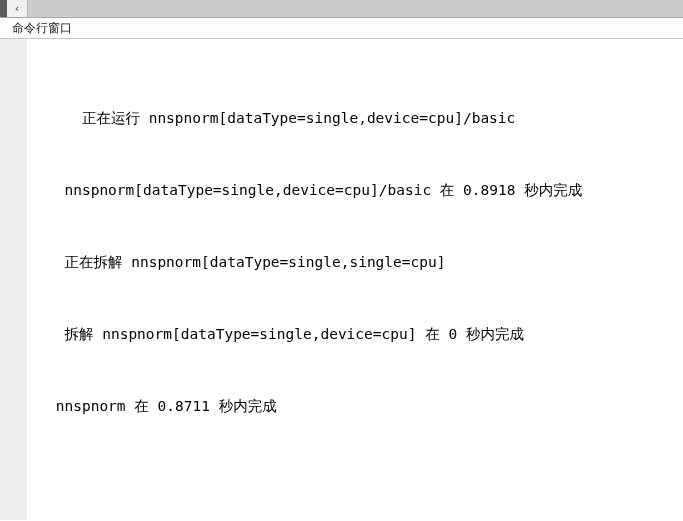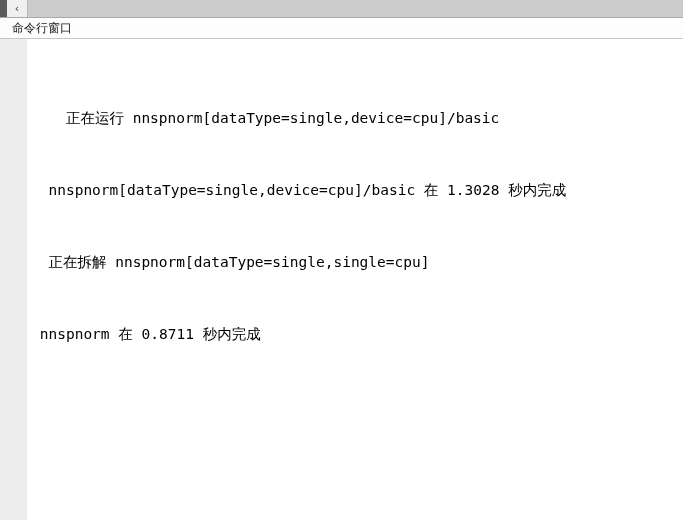--- a/index.html
+++ b/index.html
@@ -101,21 +101,21 @@
     top: -5px;          
     width: 100%;
     font-family: "DejaVu Sans Mono", "Liberation Mono", monospace;
     font-size: 14.5px;
     line-height: 24px;
     color: #000000;
     white-space: pre;
   }
   .line {
     height: 24px;
-    padding-left: 4px;
+    padding-left: 20px;
     white-space: pre;
   }
   .line.blank { color: transparent; }
 </style>
 </head>
 <body>
 
 <div class="toolbar">
   <div class="toolbar-grip"></div>
   <div class="nav-back-button">‹</div>
@@ -125,22 +125,23 @@
 <div class="tabbar">
   <div class="tab">命令行窗口</div>
 </div>
 
 <div class="cw-wrap">
   <div class="cw-gutter"></div>
   <div class="cw-text">
     <div class="cw-lines">
 
       <div class="line">    正在运行 nnspnorm[dataType=single,device=cpu]/basic</div>
-      <div class="line">  nnspnorm[dataType=single,device=cpu]/basic 在 1.3028 秒内完成</div>
+      <div class="line">  nnspnorm[dataType=single,device=cpu]/basic 在 0.8918 秒内完成</div>
       <div class="line">  正在拆解 nnspnorm[dataType=single,single=cpu]</div>
+      <div class="line">  拆解 nnspnorm[dataType=single,device=cpu] 在 0 秒内完成</div>
       <div class="line"> nnspnorm 在 0.8711 秒内完成</div>
       <div class="line blank"></div>
       
       
       
       
       
 
       
 

